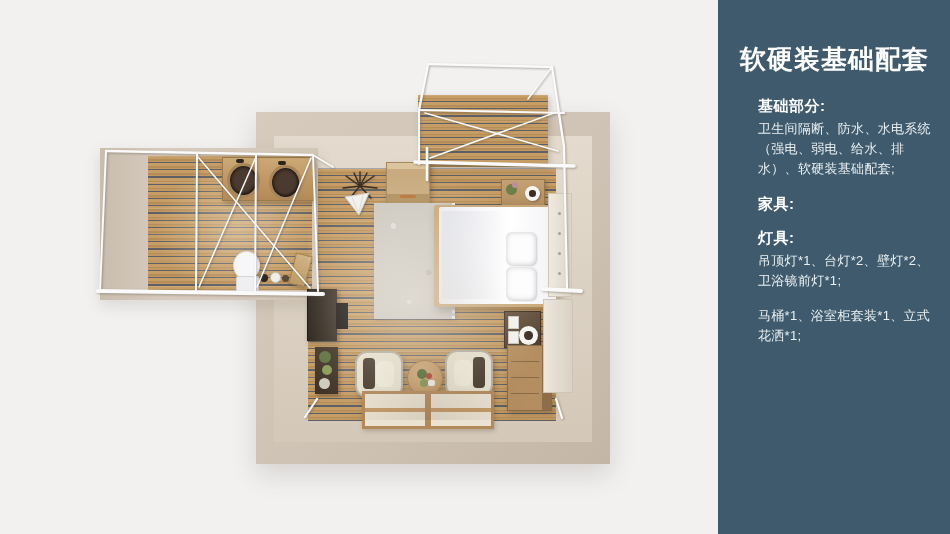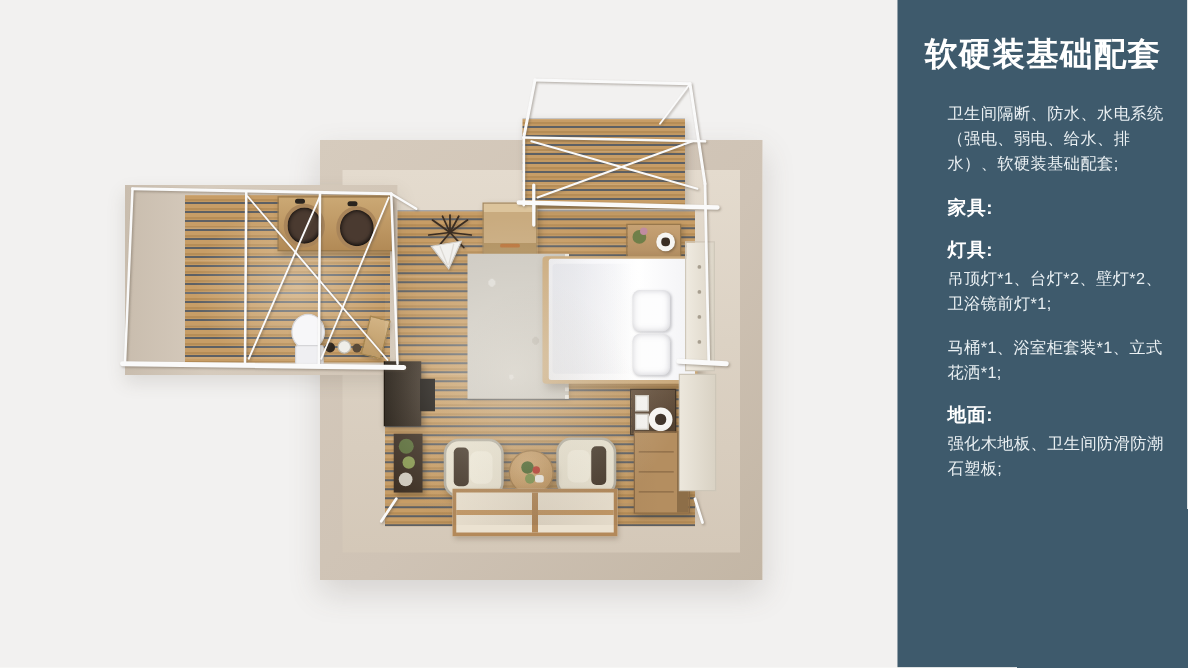--- a/index.html
+++ b/index.html
@@ -99,21 +99,21 @@
   .toilet-tank{left:236px;top:276px;width:21px;height:15px;background:#efeff2;border:1px solid #d5d5d8;border-radius:2px;}
   .bath-acc{left:258px;top:268px;width:36px;height:20px;}
   .dot{position:absolute;border-radius:50%;}
   .coat-rack{left:292px;top:254px;width:15px;height:30px;background:linear-gradient(180deg,#d2b384,#bd9a66);
     transform:rotate(14deg);border:1px solid #a5854f;box-shadow:1px 2px 3px rgba(70,55,35,.3);}
 
   .frames-svg{position:absolute;left:0;top:0;filter:drop-shadow(1px 1.5px 1px rgba(95,85,70,.45));}
 
   
   .panel{position:absolute;right:0;top:0;width:232px;height:534px;background:#3e5a6c;color:#fff;
-    box-sizing:border-box;padding:28px 14px 0 40px;}
+    box-sizing:border-box;padding:44px 14px 0 40px;}
   .panel h1{margin:0 0 22px -18px;font-size:26px;font-weight:bold;letter-spacing:1px;line-height:1.2;white-space:nowrap;}
   .panel section{margin:0 0 15px 0;}
   .panel h2{margin:0 0 3px 0;font-size:15px;font-weight:bold;letter-spacing:.5px;}
   .panel p{margin:0;font-size:13px;line-height:1.55;color:#eaf0f3;letter-spacing:.3px;word-break:break-all;}
 </style>
 </head>
 <body>
 
 <div class="stage">
 
@@ -247,34 +247,31 @@
       <polygon points="345,197 369,193 359,215" fill="#f2f1ee" stroke="#d4d1cb" stroke-width="1"></polygon>
       <line x1="352" y1="197" x2="358" y2="212" stroke="#dddad4" stroke-width="1"></line>
       <line x1="363" y1="195" x2="359" y2="212" stroke="#dddad4" stroke-width="1"></line>
     </svg>
   </div>
 
   <aside class="panel">
     <h1>软硬装基础配套</h1>
 
     <section>
+      <h2>基础部分:</h2>
       <p>卫生间隔断、防水、水电系统（强电、弱电、给水、排水）、软硬装基础配套;</p>
     </section>
 
     <section>
       <h2>家具:</h2>
     </section>
 
     <section>
       <h2>灯具:</h2>
       <p>吊顶灯*1、台灯*2、壁灯*2、卫浴镜前灯*1;</p>
     </section>
 
     <section>
       <p>马桶*1、浴室柜套装*1、立式花洒*1;</p>
     </section>
 
-    <section>
-      <h2>地面:</h2>
-      <p>强化木地板、卫生间防滑防潮石塑板;</p>
-    </section>
   </aside>
 </div>
 
 </body></html>

